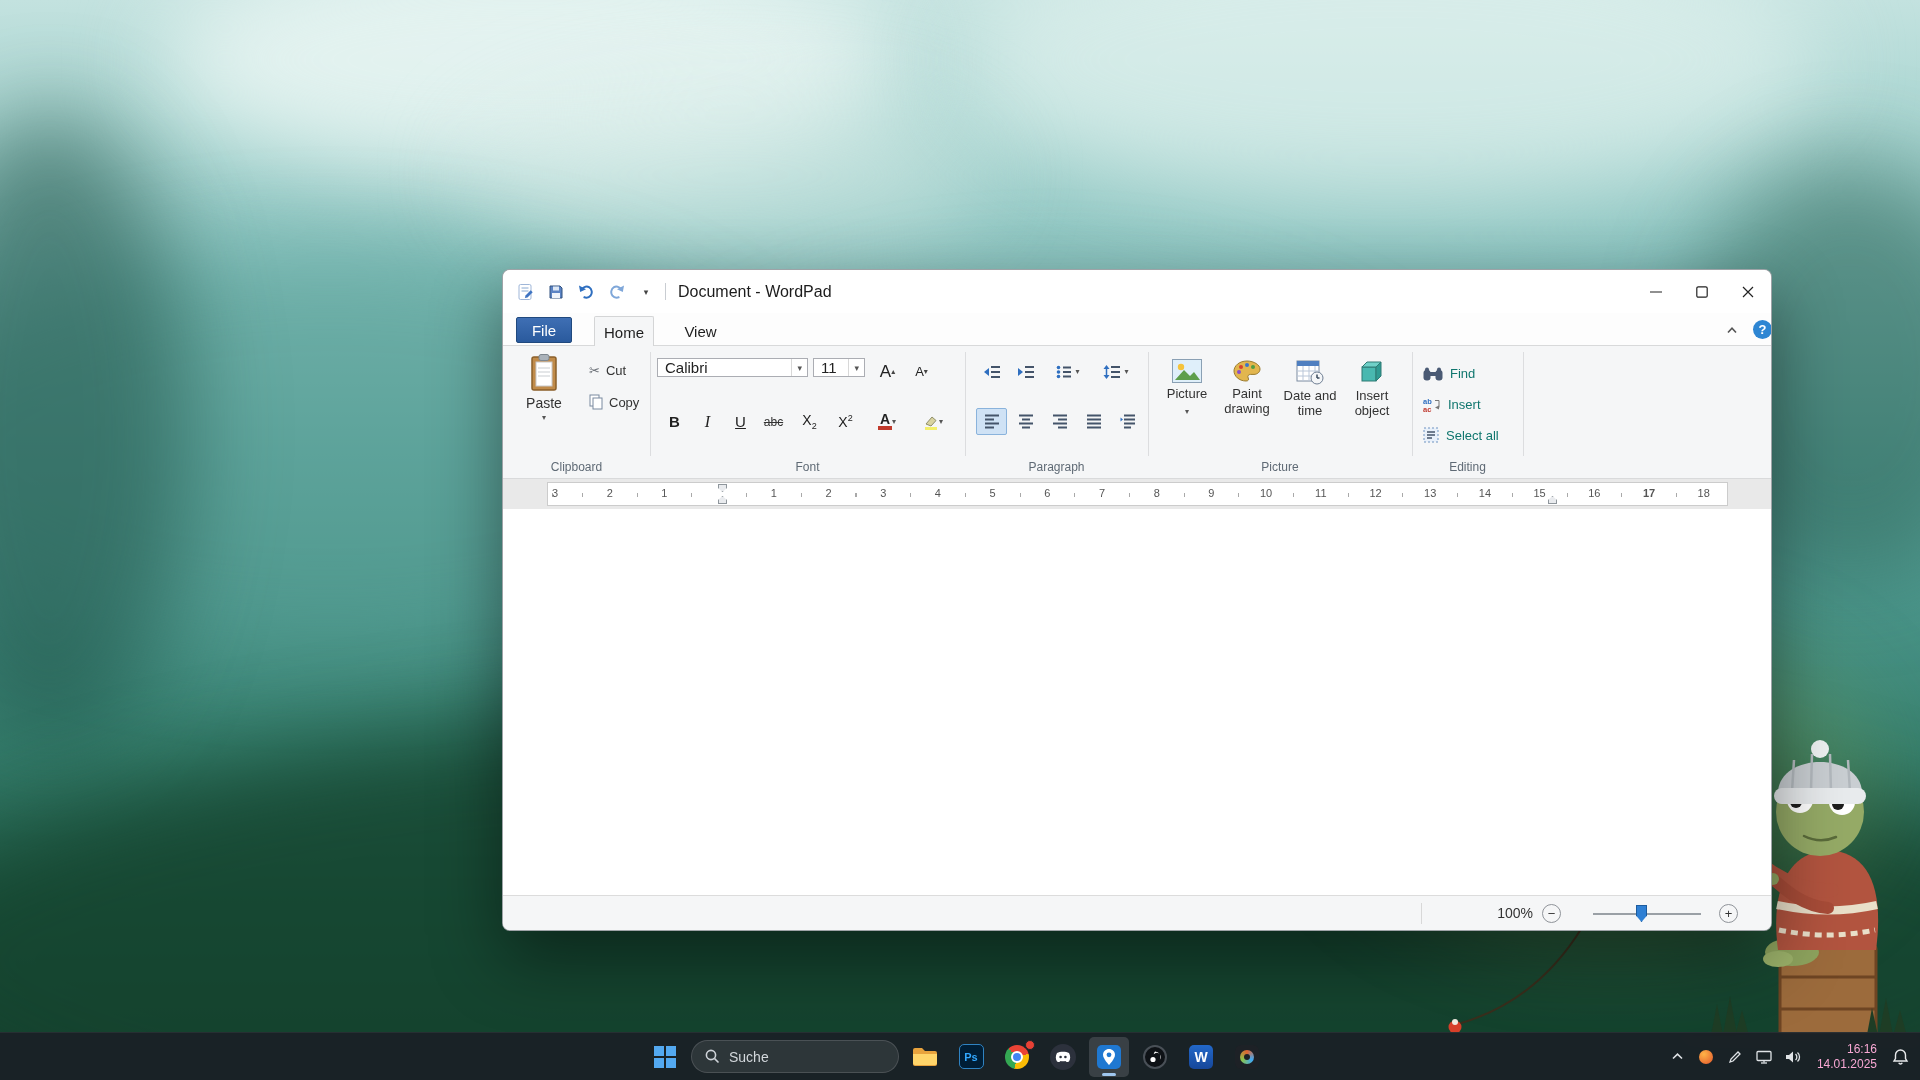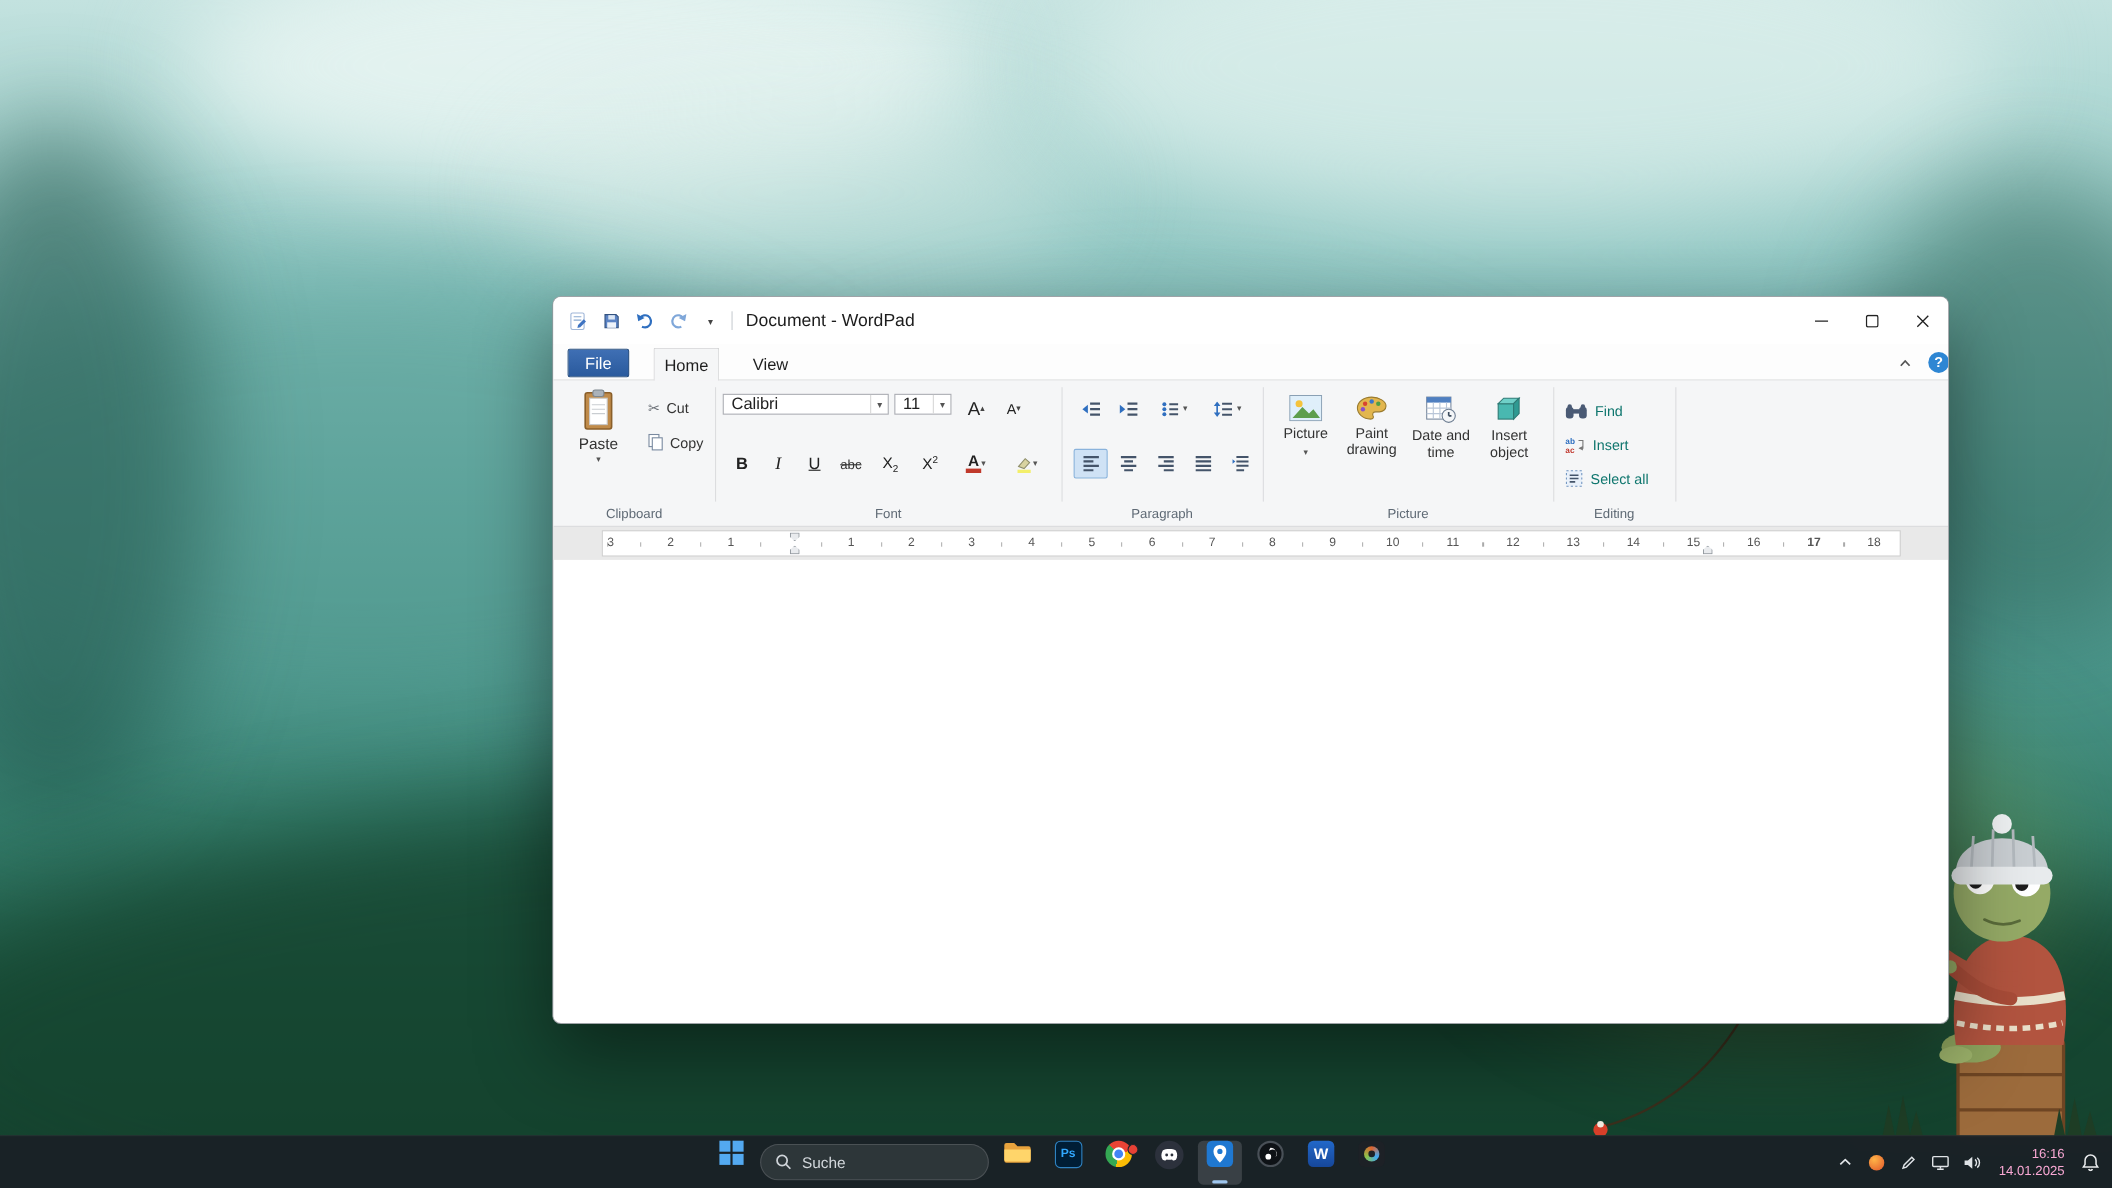--- a/index.html
+++ b/index.html
@@ -102,21 +102,21 @@
   .zoom-in{left:1216px}
   .zoom-slider{position:absolute;left:1090px;top:8px;width:108px;height:19px}
   .zoom-track{position:absolute;left:0;right:0;top:9px;height:2px;background:#9aa0a6}
   .zoom-handle{position:absolute;left:43px;top:1px;width:11px;height:17px;background:#2f80d4;border:1px solid #1d5c9e;
     clip-path:polygon(0 0,100% 0,100% 62%,50% 100%,0 62%)}
 
   
   .taskbar{position:absolute;left:0;right:0;bottom:0;height:48px;z-index:50;
     background:rgba(26,32,38,.92);border-top:1px solid rgba(255,255,255,.06);backdrop-filter:blur(8px)}
   .tb-center{position:absolute;left:645px;top:0;height:100%;display:flex;align-items:center;gap:6px}
-  .tb-slot{position:relative;width:40px;height:40px;border-radius:5px;display:flex;justify-content:center}
+  .tb-slot{position:relative;width:40px;height:40px;border-radius:5px;display:flex;align-items:center;justify-content:center}
   .tb-slot.active{background:rgba(255,255,255,.14)}
   .tb-slot.active::after{content:"";position:absolute;bottom:1px;left:50%;transform:translateX(-50%);
     width:14px;height:3px;border-radius:2px;background:#9fc6ee}
   .win-logo{display:grid;grid-template-columns:10px 10px;grid-template-rows:10px 10px;gap:2px}
   .win-logo span{background:#53a9f0}
   .search-pill{width:208px;height:33px;border-radius:17px;background:rgba(255,255,255,.09);border:1px solid rgba(255,255,255,.14);
     display:flex;align-items:center;gap:9px;padding-left:13px;font-size:14px;color:#d3d8dc}
   .ps-icon{width:25px;height:25px;border-radius:5px;background:#001e36;border:1.5px solid #2f83c2;
     color:#31a8ff;font-size:11px;font-weight:bold;display:flex;align-items:center;justify-content:center}
   .chrome-icon{position:relative;width:24px;height:24px;border-radius:50%;
@@ -560,20 +560,34 @@
         <span class="ruler-num" style="left: 882.2px;">13</span>
         <span class="ruler-num" style="left: 936.9px;">14</span>
         <span class="ruler-num" style="left: 991.6px;">15</span>
         <span class="ruler-num" style="left: 1046.3px;">16</span>
         <span class="ruler-num" style="left: 1101px; font-weight: bold;">17</span>
         <span class="ruler-num" style="left: 1155.7px;">18</span>
       </div>
   </div>
 
 
+  <div class="statusbar">
+    <div class="status-sep"></div>
+    <span class="zoom-label">100%</span>
+    <button class="zoom-btn zoom-out">
+        <span>−</span>
+      </button>
+    <div class="zoom-slider">
+      <div class="zoom-track"></div>
+      <div class="zoom-handle"></div>
+    </div>
+    <button class="zoom-btn zoom-in">
+        <span>+</span>
+      </button>
+  </div>
 </div>
 
 <div class="taskbar">
   <div class="tb-center">
     <button class="tb-slot">
       <div class="win-logo">
           <span></span>
           <span></span>
           <span></span>
           <span></span>

